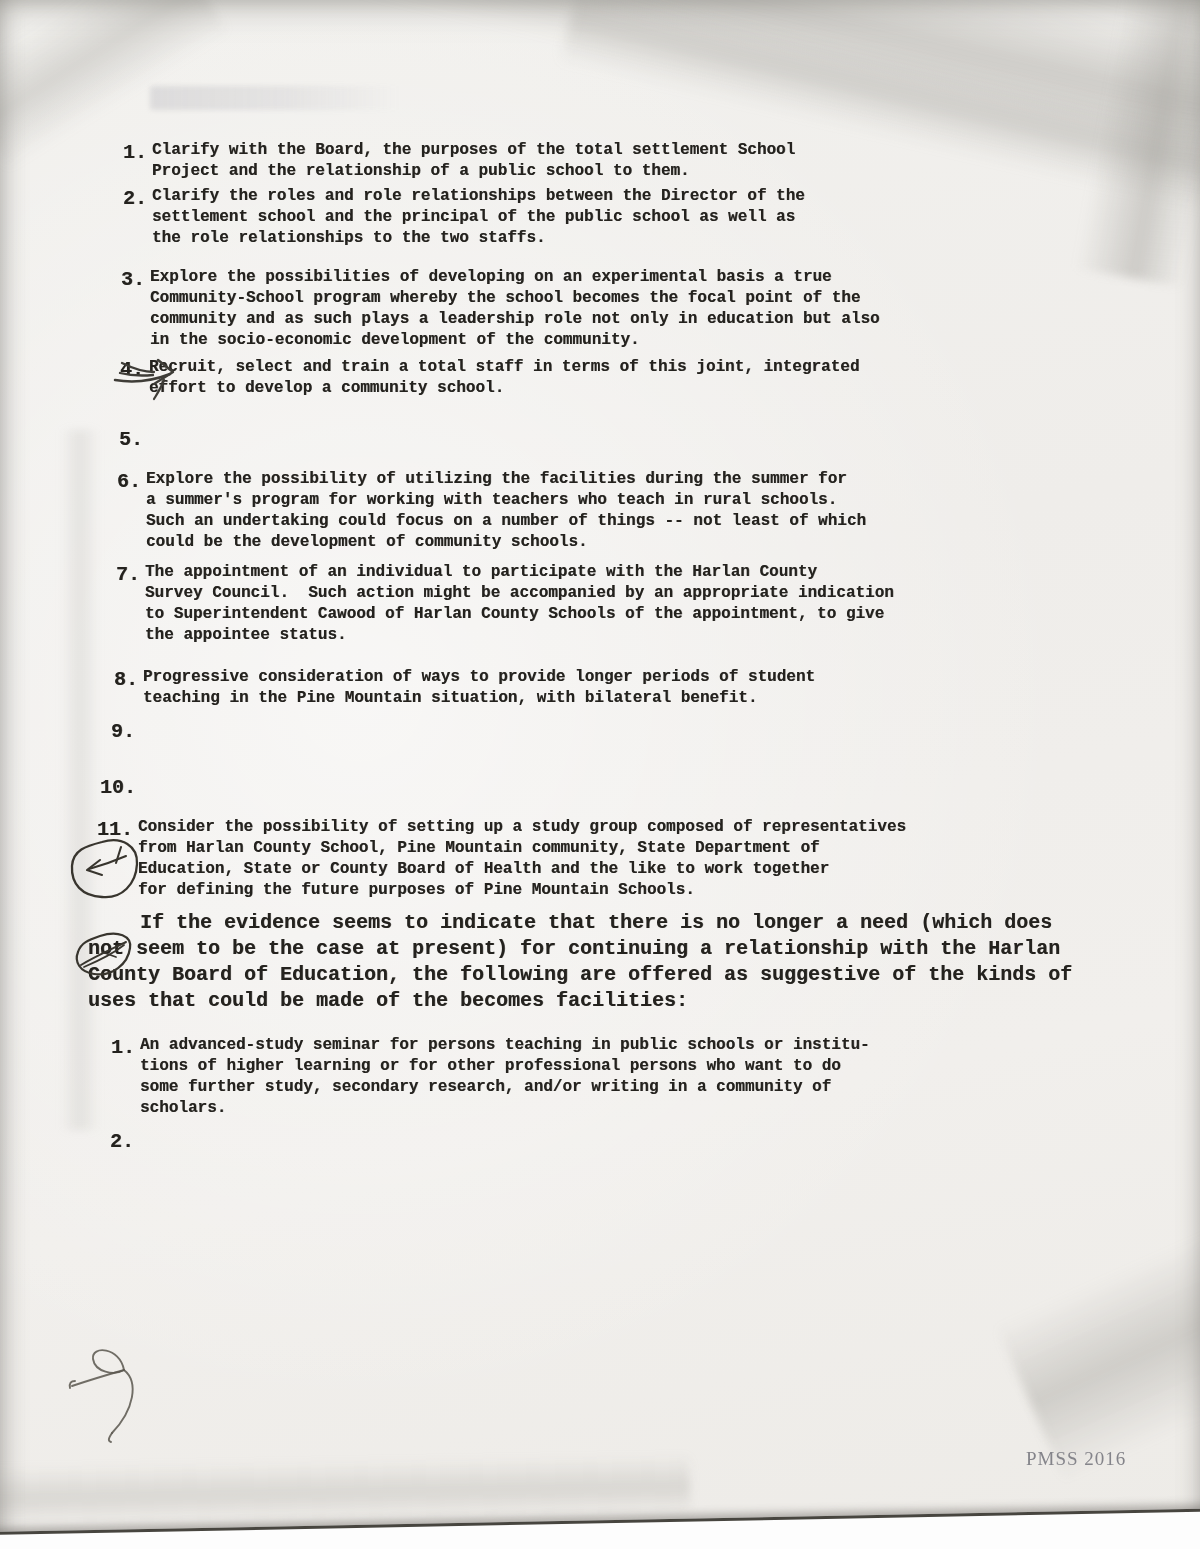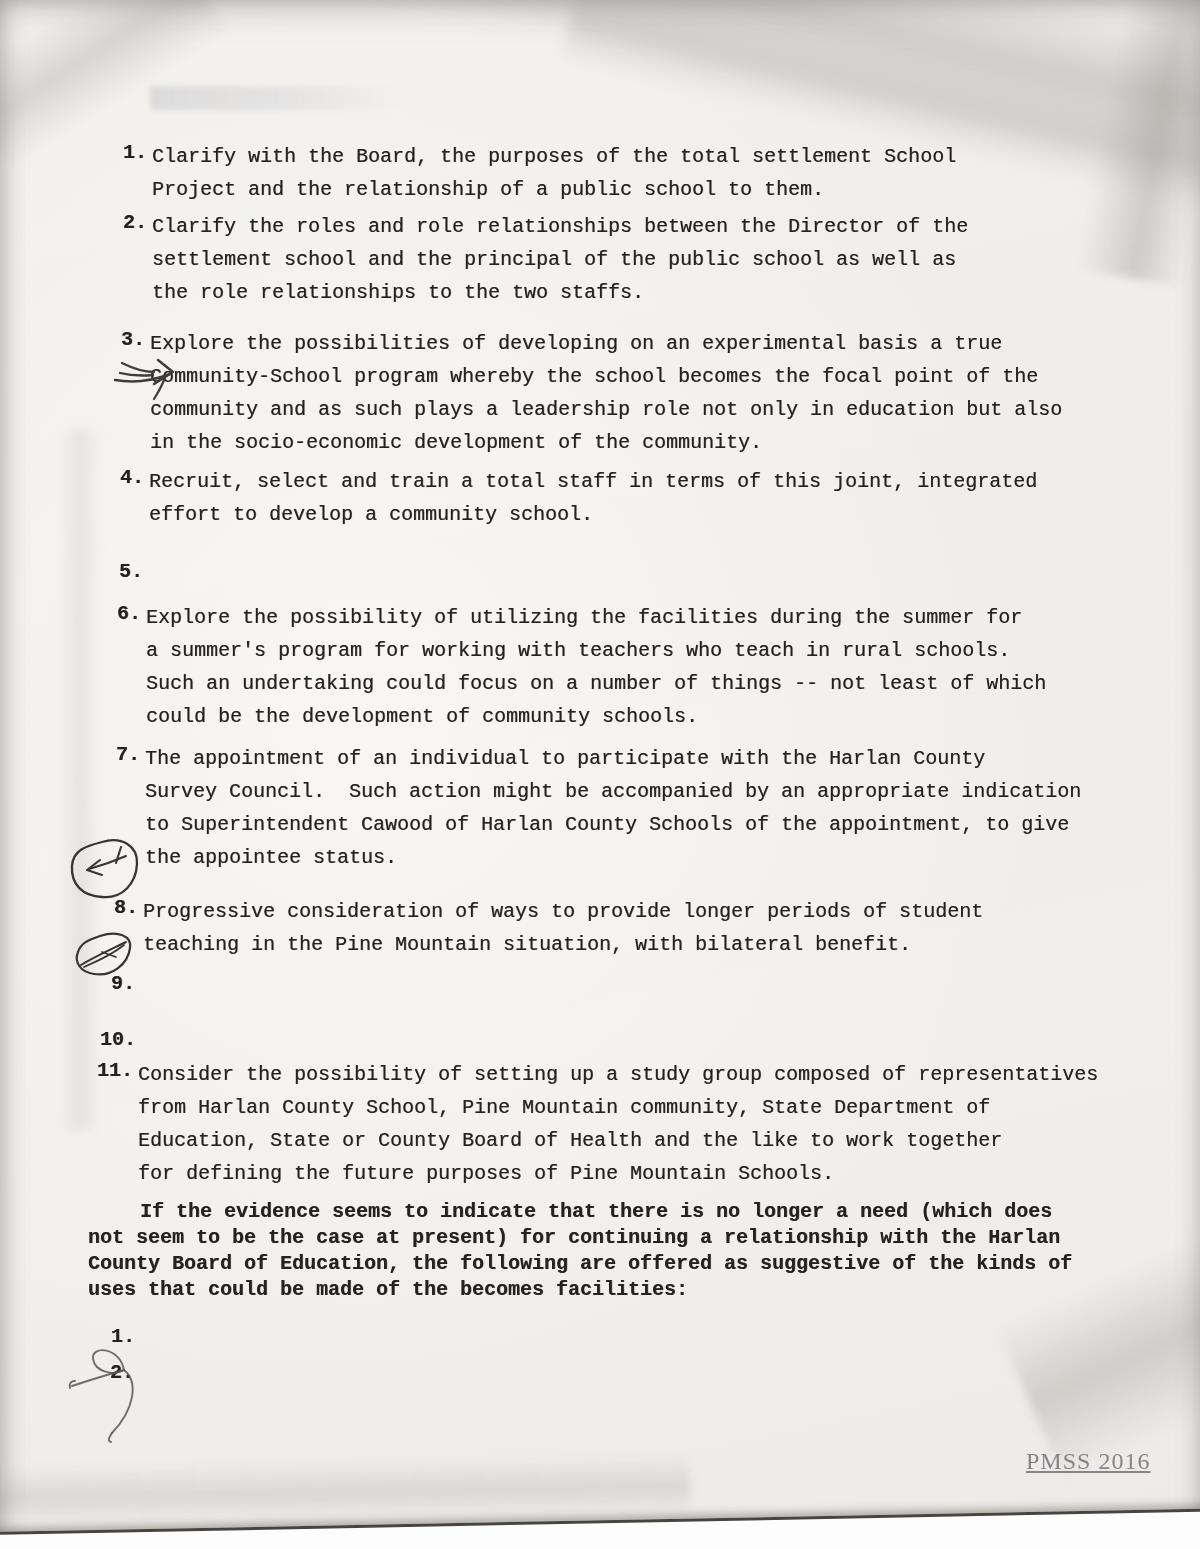--- a/index.html
+++ b/index.html
@@ -46,36 +46,36 @@
   
   .content{position:absolute;left:100px;top:140px;right:20px;color:#24221e;}
   .item{display:flex;align-items:flex-start;}
   .num{
     flex:0 0 47px;width:47px;text-align:right;
     font-size:20px;line-height:26px;font-weight:700;
     text-shadow:0.4px 0.4px 0.6px rgba(30,28,24,.55);
   }
   .txt{
     margin-left:5px;white-space:pre;
-    font-size:20px;line-height:33px;font-weight:400;
+    font-size:16px;line-height:21px;font-weight:700;
     text-shadow:0.4px 0.4px 0.6px rgba(30,28,24,.55);
   }
   .para{
     white-space:pre;text-indent:52px;
     font-size:20px;line-height:26px;font-weight:700;
     text-shadow:0.4px 0.4px 0.6px rgba(30,28,24,.55);
   }
   
   .ann{position:absolute;pointer-events:none;}
   .ann path{fill:none;stroke-linecap:round;stroke-linejoin:round;}
   
   .watermark{
     position:absolute;left:1026px;top:1448px;
     font-family:"Liberation Serif","DejaVu Serif",serif;
-    font-size:24px;color:#84848a;letter-spacing:1px;font-weight:400;text-decoration:underline;
+    font-size:19px;color:#84848a;letter-spacing:1px;font-weight:400;
   }
   
   .page-edge{
     position:absolute;left:-25px;bottom:-14px;width:1280px;height:40px;
     background:#fdfdfd;border-top:3px solid #47453f;
     transform:rotate(-1.1deg);
     box-shadow:0 -7px 9px -3px rgba(95,92,86,.45);
   }
 </style>
 </head>
@@ -148,35 +148,39 @@
     </div>
 
     <div class="item" style="margin-top:10px;margin-left:-12px">
       <span class="num">9.</span>
     </div>
 
     <div class="item" style="margin-top:30px;margin-left:-11px">
       <span class="num">10.</span>
     </div>
 
-    <div class="item" style="margin-top:5px;margin-left:-14px">
+    <div class="item" style="margin-top:16px;margin-left:-14px">
       <span class="num">11.</span>
       <span class="txt">Consider the possibility of setting up a study group composed of representatives
 from Harlan County School, Pine Mountain community, State Department of
 Education, State or County Board of Health and the like to work together
 for defining the future purposes of Pine Mountain Schools.</span>
     </div>
 
     <div class="para" style="margin-top:9px;margin-left:-12px">If the evidence seems to indicate that there is no longer a need (which does
 not seem to be the case at present) for continuing a relationship with the Harlan
 County Board of Education, the following are offered as suggestive of the kinds of
 uses that could be made of the becomes facilities:</div>
 
     <div class="item" style="margin-top:21px;margin-left:-12px">
       <span class="num">1.</span>
+      <span class="txt">An advanced-study seminar for persons teaching in public schools or institu-
+tions of higher learning or for other professional persons who want to do
+some further study, secondary research, and/or writing in a community of
+scholars.</span>
     </div>
 
     <div class="item" style="margin-top:10px;margin-left:-13px">
       <span class="num">2.</span>
     </div>
 
   </div>
 
   <svg class="ann" style="left:108px;top:350px" width="84" height="56" viewBox="0 0 84 56">
     <path d="M14,13 C 26,19 36,22 46,22" stroke="#3f3d38" stroke-width="2.3"></path>

